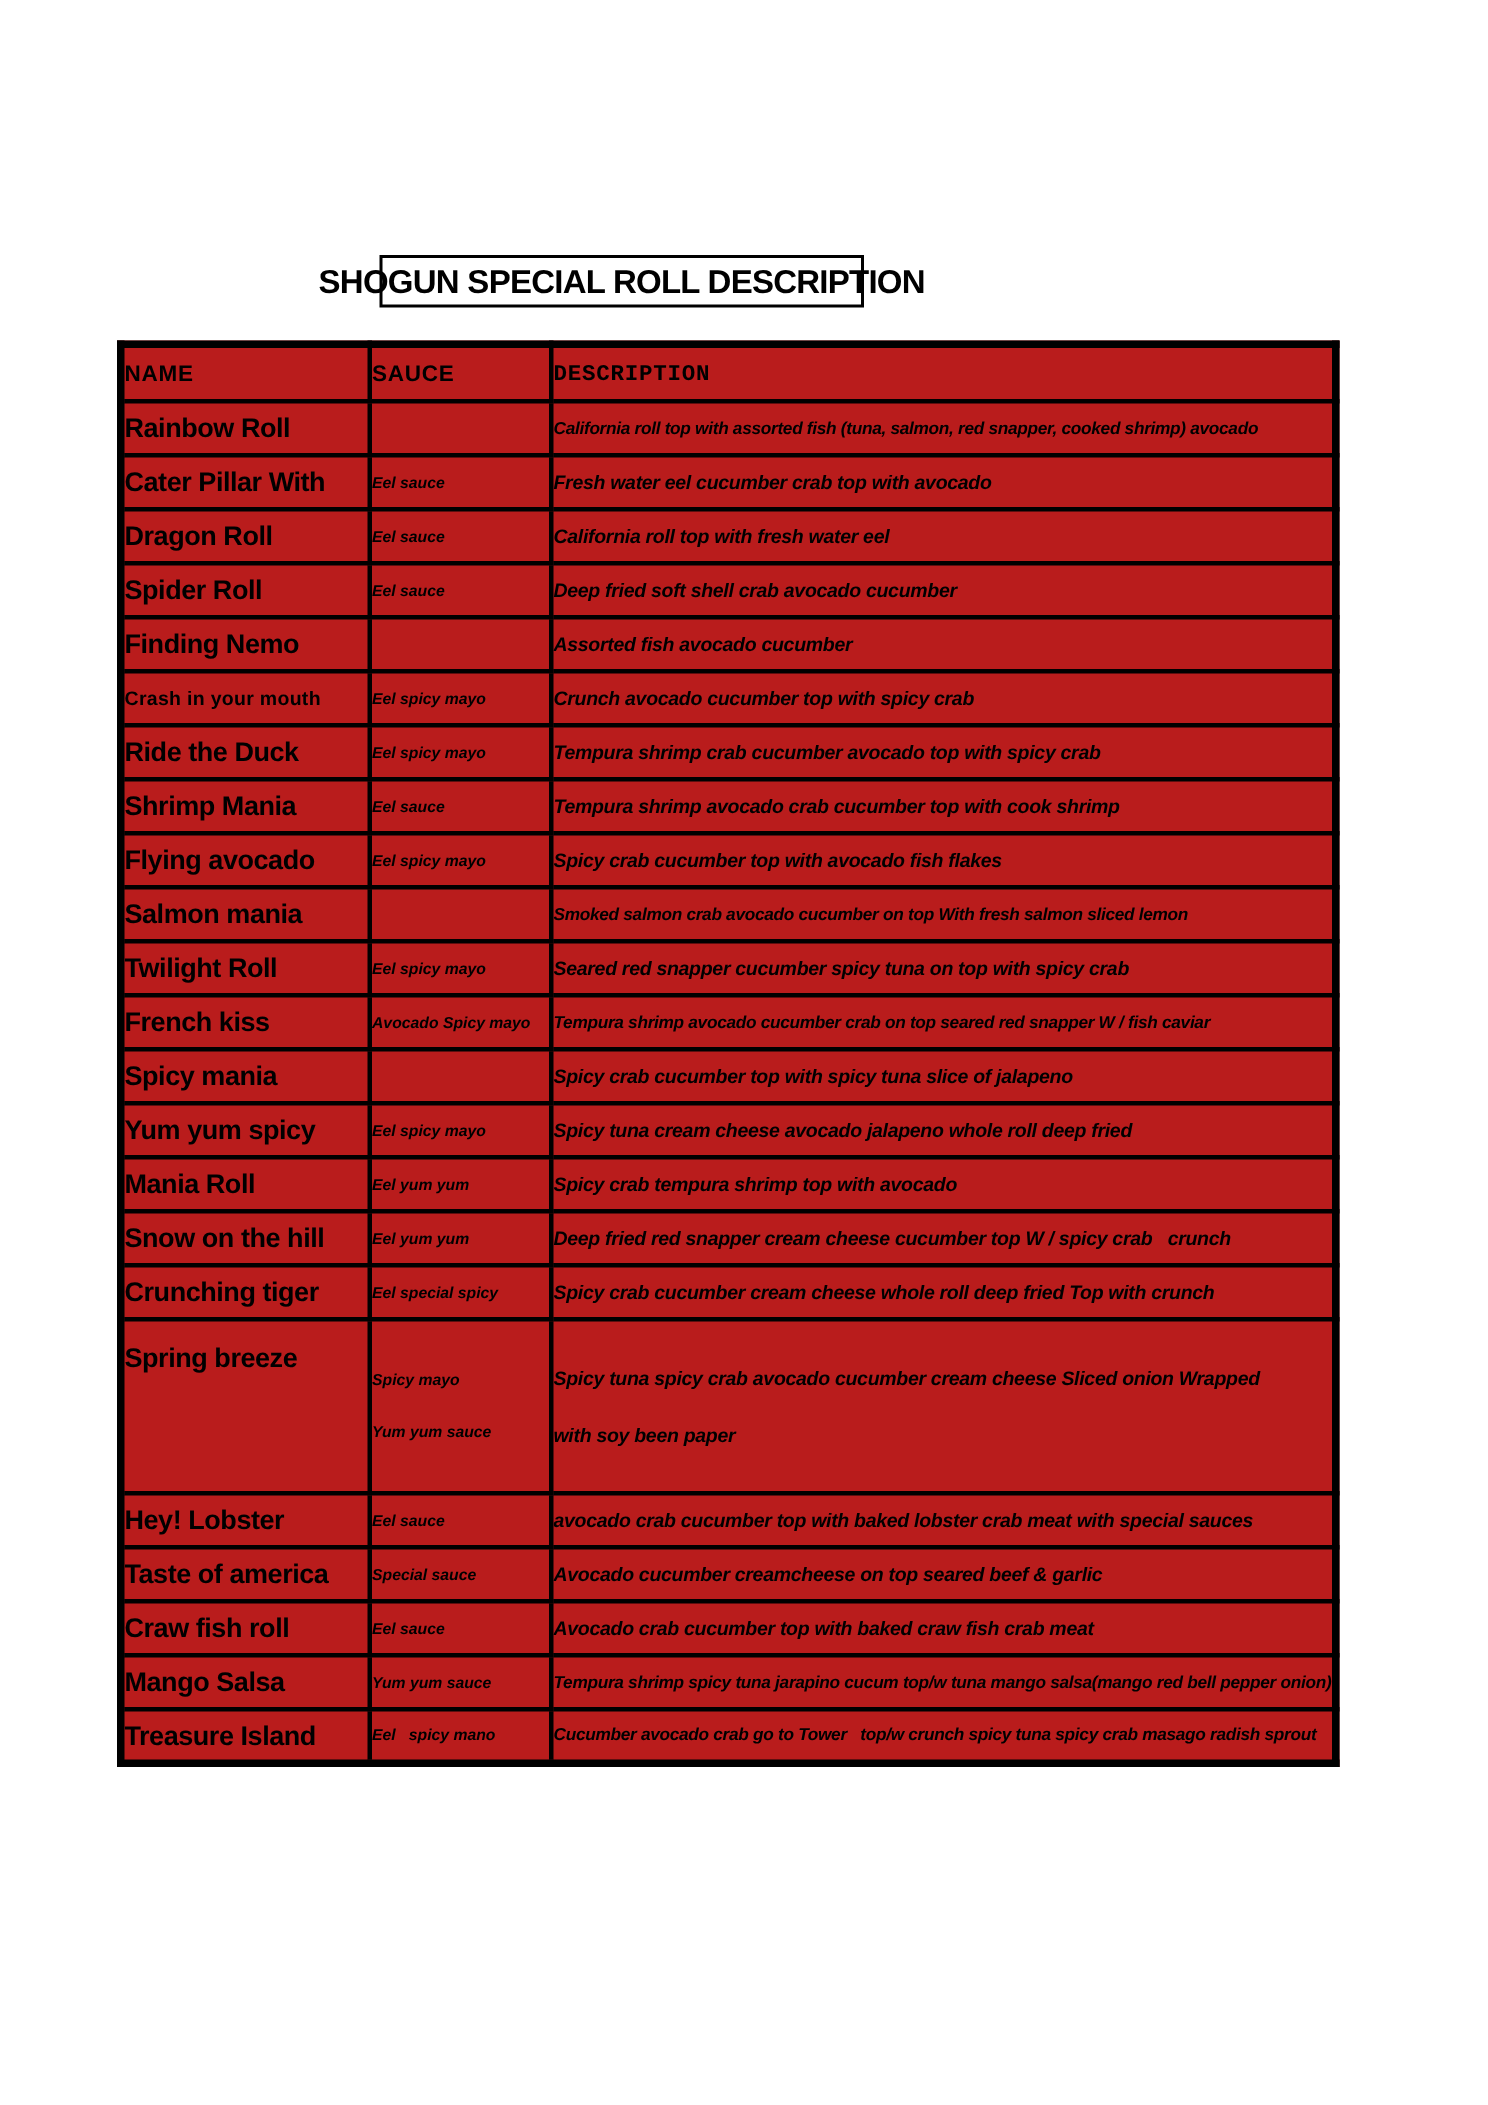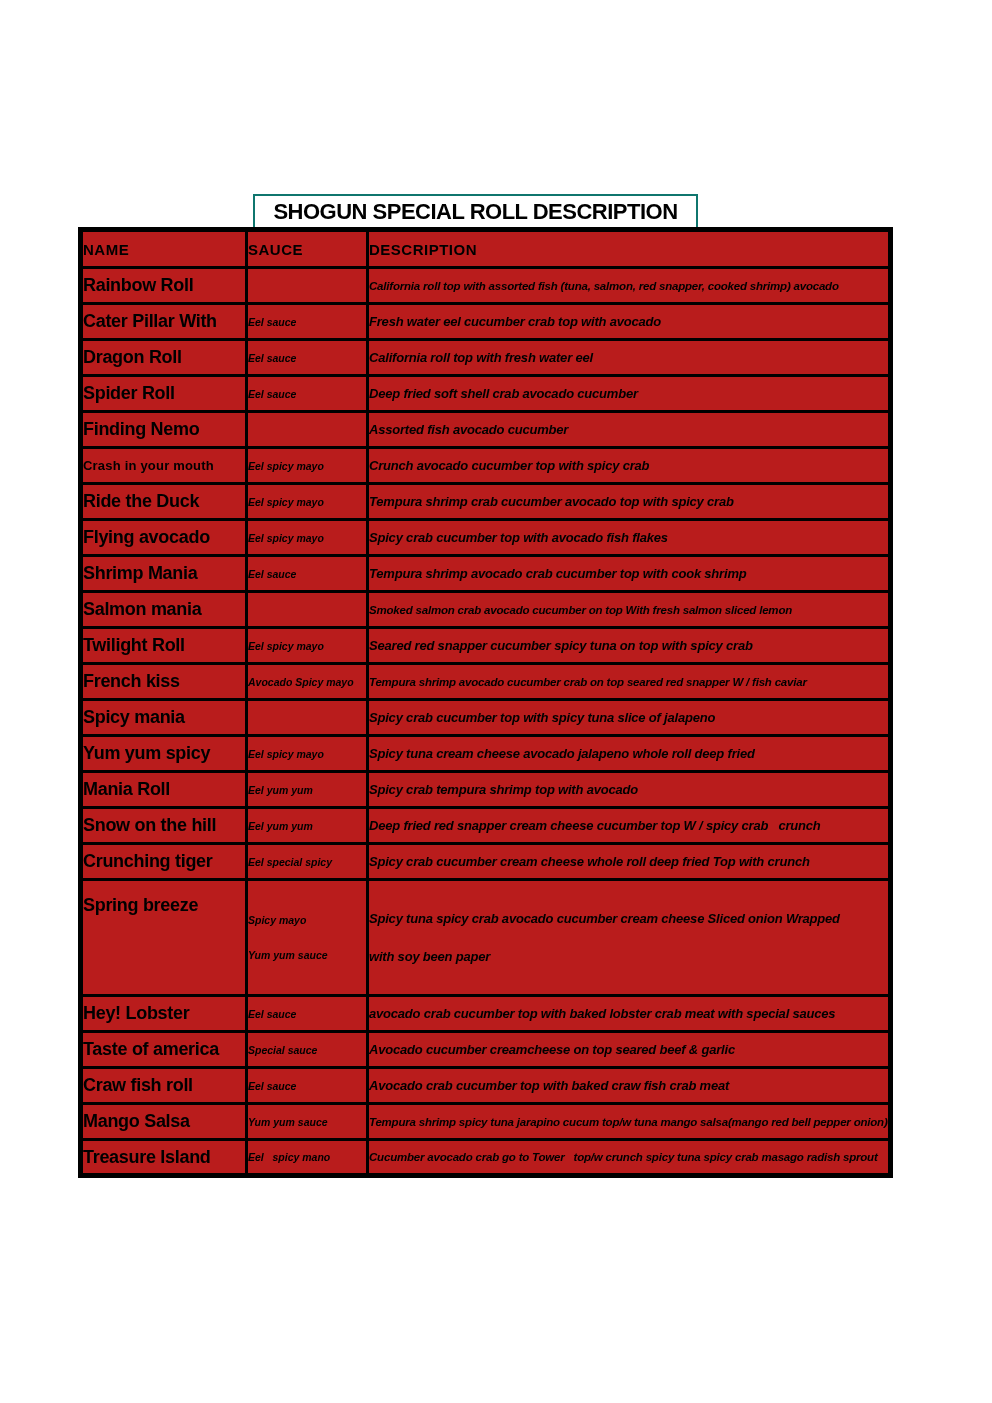--- a/index.html
+++ b/index.html
@@ -9,24 +9,24 @@
     width: 992px;
     height: 1403px;
     background: #ffffff;
     color: #000000;
     font-family: "Liberation Sans", sans-serif;
     overflow: hidden;
   }
   .title-box {
     position: absolute;
     left: 253px;
-    top: 194px;
-    width: 445px;
+    top: 170px;
+    width: 323px;
     height: 35px;
-    border: 2px solid #0f766e;
+    border: 2px solid #000000;
     display: flex;
     align-items: center;
     justify-content: center;
   }
   .title-box span {
     font-size: 22px;
     font-weight: bold;
     letter-spacing: -0.5px;
     white-space: nowrap;
   }
@@ -54,21 +54,21 @@
   tbody tr.tall { height: 72px; }
   th {
     font-size: 15px;
     font-weight: bold;
     text-align: left;
     letter-spacing: 0.5px;
     white-space: nowrap;
   }
   .h-name  { padding-left: 29px; }
   .h-sauce { padding-left: 14px; }
-  .h-desc  { padding-left: 102px; }
+  .h-desc  { padding-left: 102px; font-family: Liberation Mono, monospace; }
   td.name {
     font-size: 18px;
     font-weight: bold;
     padding-left: 9px;
     letter-spacing: -0.3px;
     white-space: nowrap;
   }
   tr.name-sm td.name { font-size: 13px; letter-spacing: 0.2px; }
   td.sauce {
     font-size: 10.5px;
@@ -147,28 +147,28 @@
         <td class="name">Crash in your mouth</td>
         <td class="sauce">Eel spicy mayo</td>
         <td class="desc">Crunch avocado cucumber top with spicy crab</td>
       </tr>
       <tr>
         <td class="name">Ride the Duck</td>
         <td class="sauce">Eel spicy mayo</td>
         <td class="desc">Tempura shrimp crab cucumber avocado top with spicy crab</td>
       </tr>
       <tr>
+        <td class="name">Shrimp Mania</td>
+        <td class="sauce">Eel sauce</td>
+        <td class="desc">Tempura shrimp avocado crab cucumber top with cook shrimp</td>
+      </tr>
+      <tr>
         <td class="name">Flying avocado</td>
         <td class="sauce">Eel spicy mayo</td>
         <td class="desc">Spicy crab cucumber top with avocado fish flakes</td>
-      </tr>
-      <tr>
-        <td class="name">Shrimp Mania</td>
-        <td class="sauce">Eel sauce</td>
-        <td class="desc">Tempura shrimp avocado crab cucumber top with cook shrimp</td>
       </tr>
       <tr class="desc-sm">
         <td class="name">Salmon mania</td>
         <td class="sauce"></td>
         <td class="desc">Smoked salmon crab avocado cucumber on top With fresh salmon sliced lemon</td>
       </tr>
       <tr>
         <td class="name">Twilight Roll</td>
         <td class="sauce">Eel spicy mayo</td>
         <td class="desc">Seared red snapper cucumber spicy tuna on top with spicy crab</td>

